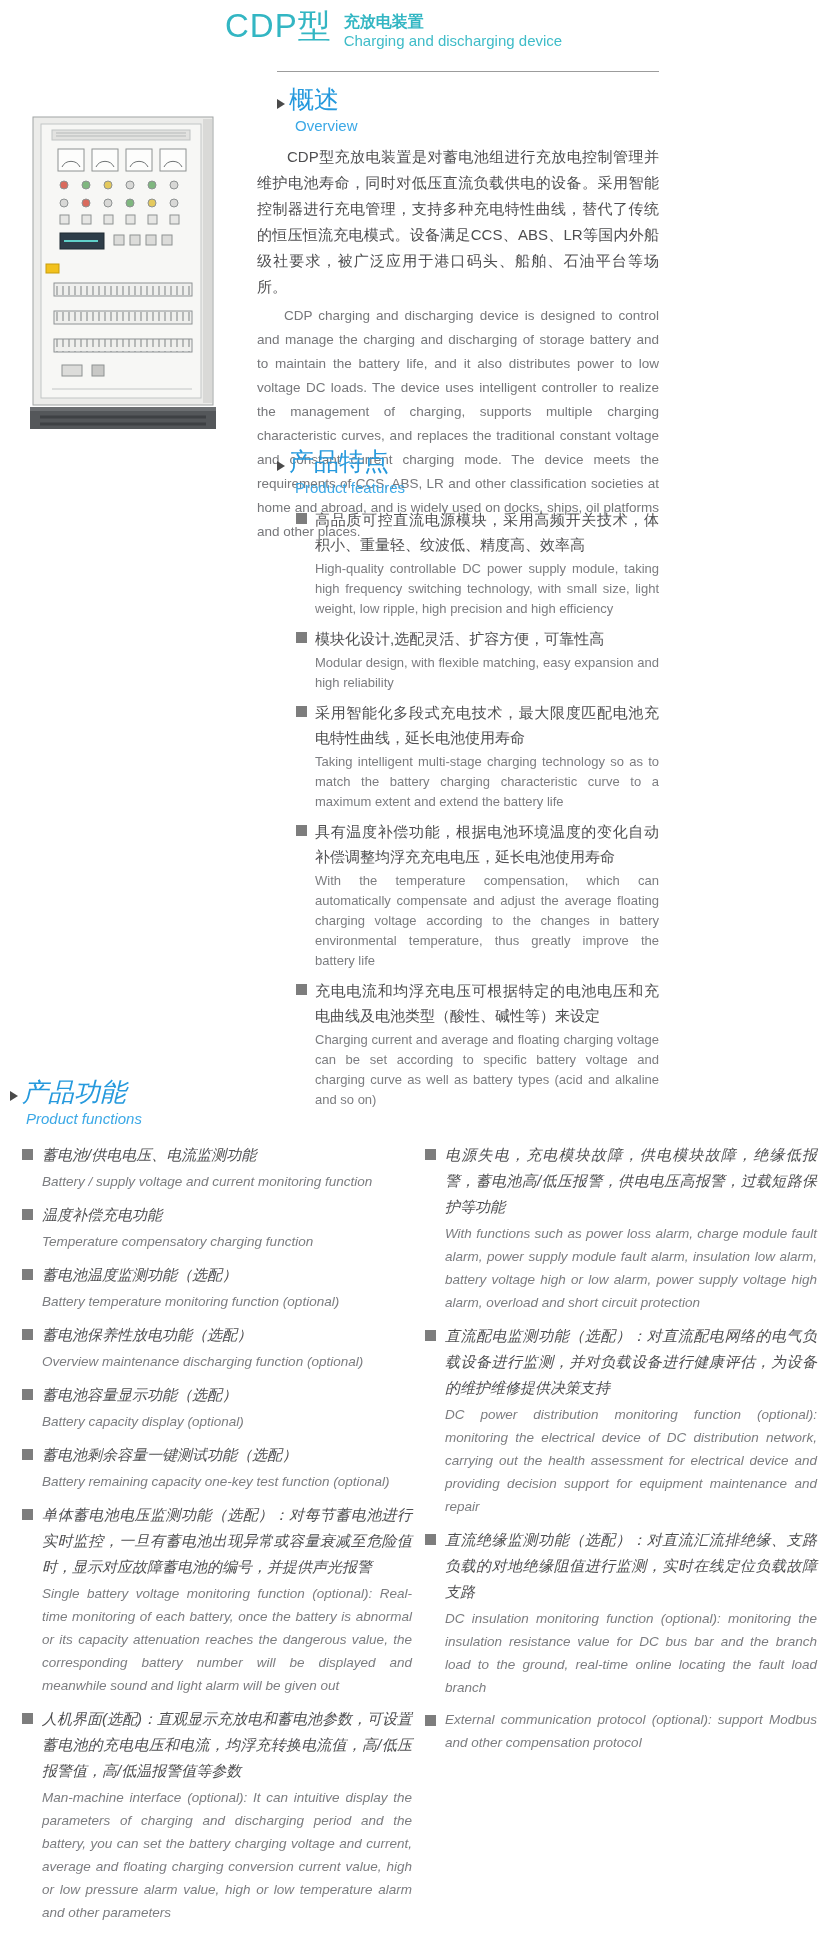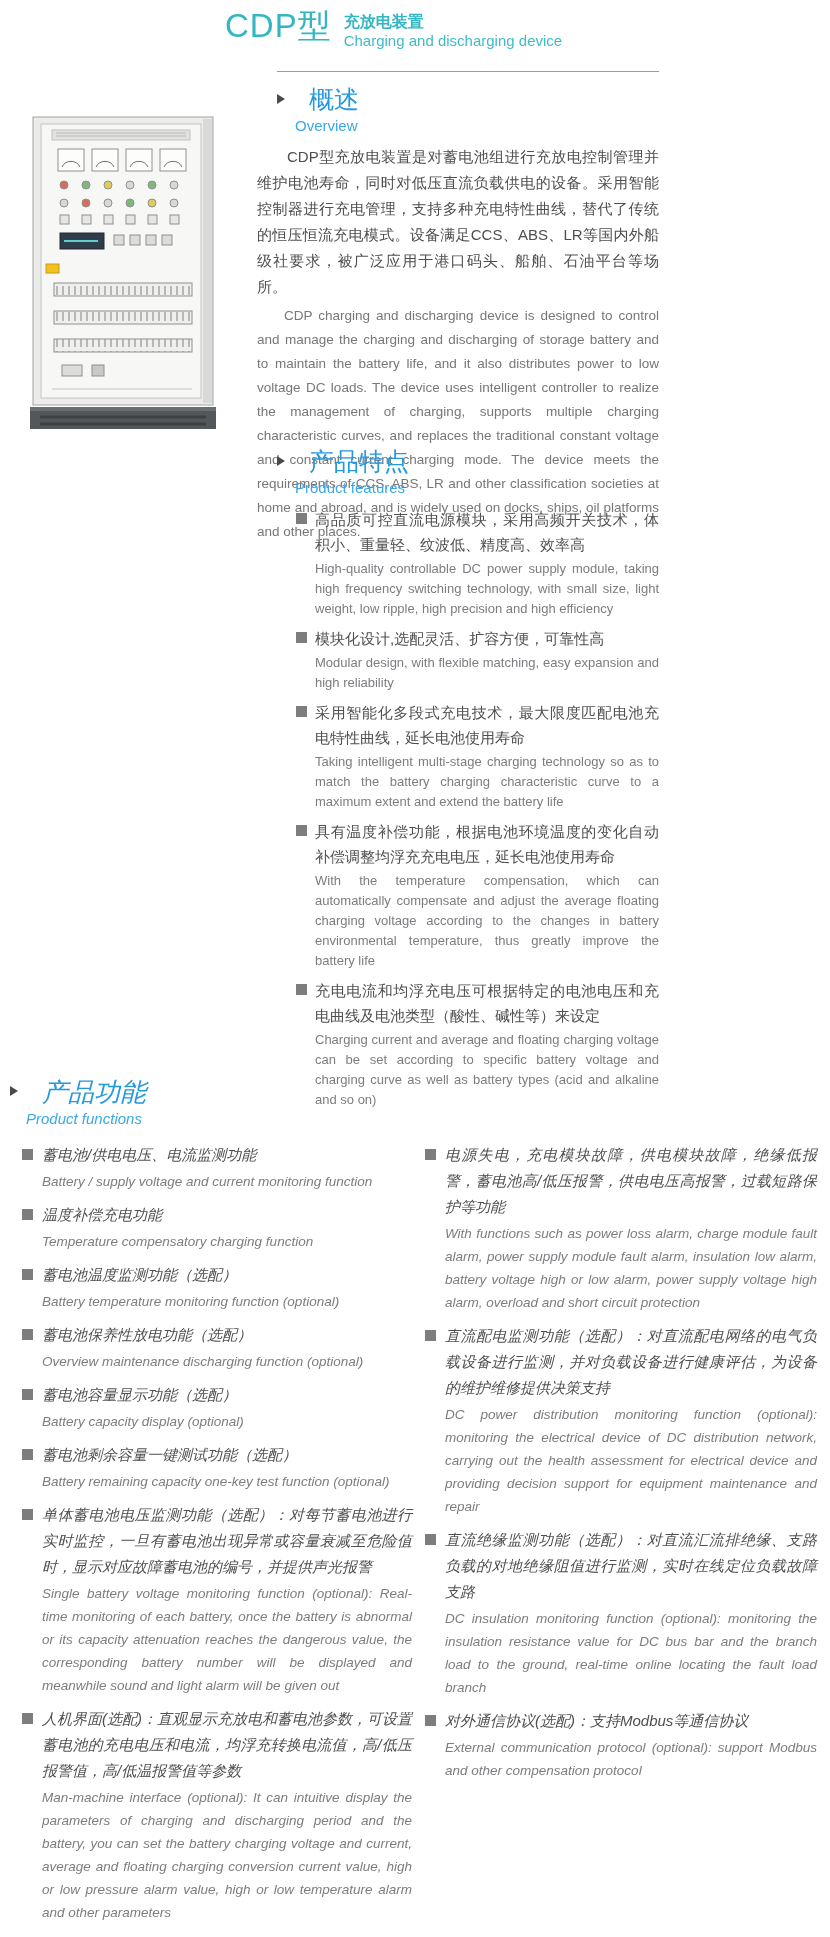--- a/index.html
+++ b/index.html
@@ -11,21 +11,21 @@
   .model-title { font-size:33px; font-weight:400; color:#33b6c3; letter-spacing:1px; line-height:1.1; }
   .subtitle-stack { padding-top:4px; }
   .subtitle-zh { font-size:16px; font-weight:bold; color:#33b6c3; line-height:1.25; }
   .subtitle-en { font-size:15px; color:#3fbcc8; line-height:1.25; }
   .header-rule { position:absolute; left:277px; top:71px; width:382px; height:1px; background:#9c9c9c; }
 
   
   .cabinet { position:absolute; left:30px; top:115px; width:186px; height:318px; }
 
   
-  .sec-head { display:flex; align-items:flex-start; gap:24px; }
+  .sec-head { display:flex; align-items:center; gap:4px; }
   .tri { width:0; height:0; border-left:8px solid #4a4a4a; border-top:5px solid transparent; border-bottom:5px solid transparent; margin-top:8px; }
   .sec-title-zh { font-size:25px; color:#2599dd; font-weight:500; line-height:1.1; }
   .sec-title-en { font-size:15px; color:#3ba8e6; line-height:1.3; margin-top:2px; }
 
   
   .overview { position:absolute; left:257px; top:86px; width:402px; }
   .overview .sec-head, .features .sec-head { margin-left:20px; }
   .overview .sec-title-en, .features .sec-title-en { margin-left:38px; }
   .ov-zh { margin-top:9px; font-size:15px; line-height:26px; color:#4e4e50; text-align:justify; text-indent:2em; }
   .ov-en { margin-top:4px; font-size:13.5px; line-height:24px; color:#76777a; text-align:justify; text-indent:2em; }
@@ -255,20 +255,19 @@
           <div class="item-zh">直流配电监测功能（选配）：对直流配电网络的电气负载设备进行监测，并对负载设备进行健康评估，为设备的维护维修提供决策支持</div>
           <div class="item-en">DC power distribution monitoring function (optional): monitoring the electrical device of DC distribution network, carrying out the health assessment for electrical device and providing decision support for equipment maintenance and repair</div>
         </div>
         <div class="item">
           <span class="sq"></span>
           <div class="item-zh">直流绝缘监测功能（选配）：对直流汇流排绝缘、支路负载的对地绝缘阻值进行监测，实时在线定位负载故障支路</div>
           <div class="item-en">DC insulation monitoring function (optional): monitoring the insulation resistance value for DC bus bar and the branch load to the ground, real-time online locating the fault load branch</div>
         </div>
         <div class="item">
           <span class="sq"></span>
-          <div class="item-zh">对外通信协议(选配)：支持Modbus等通信协议</div>
           <div class="item-en">External communication protocol (optional): support Modbus and other compensation protocol</div>
         </div>
       </div>
     </div>
   </section>
 
 </div>
 
 </body></html>

